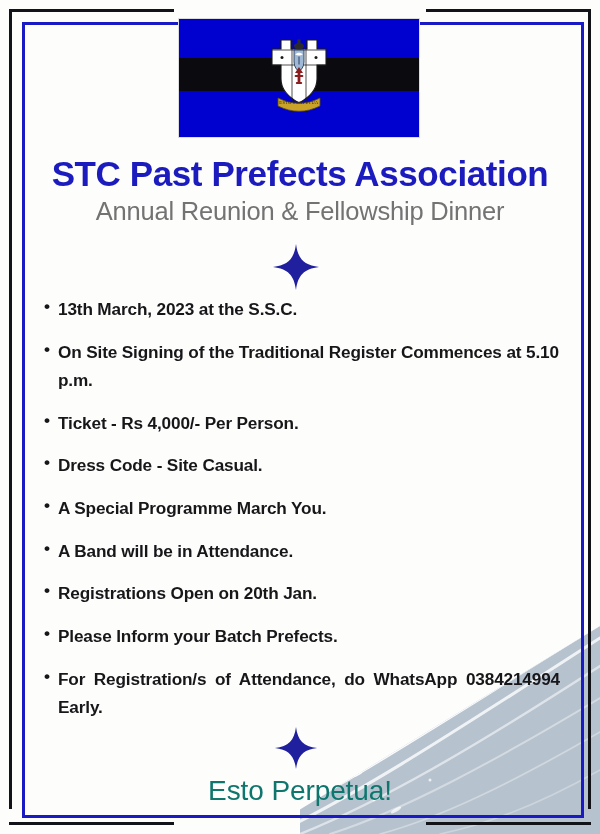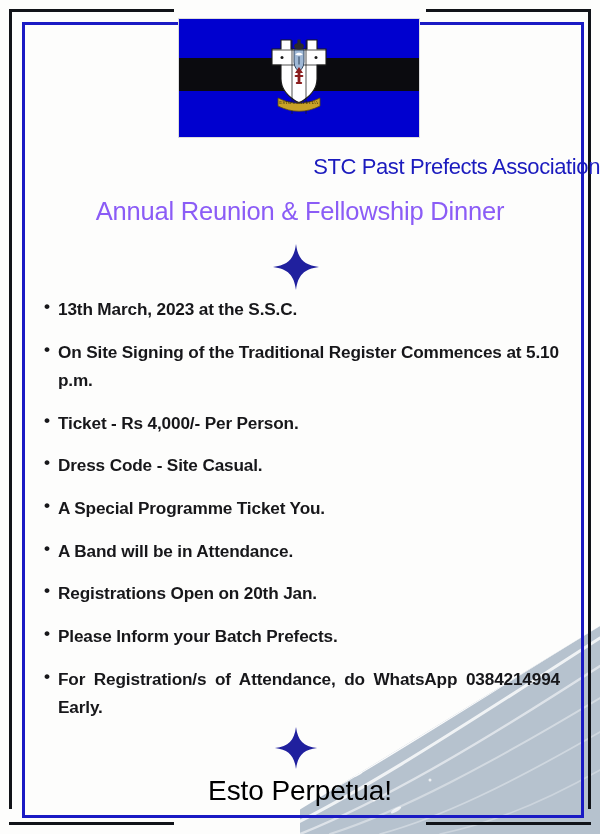--- a/index.html
+++ b/index.html
@@ -107,36 +107,36 @@
     width: 62px;
     height: 84px;
   }
 
   
   .title {
     position: absolute;
     left: 0;
     top: 154px;
     width: 600px;
-    text-align: right;
-    font-size: 22px;
-    font-weight: normal;
+    text-align: center;
+    font-size: 35px;
+    font-weight: bold;
     color: #1b1bbe;
     letter-spacing: -0.4px;
     white-space: nowrap;
   }
   .subtitle {
     position: absolute;
     left: 0;
     top: 197px;
     width: 600px;
     text-align: center;
     font-size: 25.5px;
     font-weight: 400;
-    color: #8b5cf6;
+    color: #737373;
     letter-spacing: -0.2px;
     white-space: nowrap;
   }
 
   
   .sparkle-top {
     position: absolute;
     left: 272px;
     top: 243px;
     width: 48px;
@@ -185,21 +185,21 @@
 
   
   .footer-text {
     position: absolute;
     left: 0;
     top: 775px;
     width: 600px;
     text-align: center;
     font-size: 28px;
     font-weight: 400;
-    color: #000000;
+    color: #0f766e;
     letter-spacing: -0.1px;
   }
 </style>
 </head>
 <body>
 
 <div class="poster">
 
   <div class="brush-wrap">
     <svg width="300" height="230" viewBox="0 0 300 230" xmlns="http://www.w3.org/2000/svg" aria-hidden="true">
@@ -303,21 +303,21 @@
         <span class="bullet-text">Ticket - Rs 4,000/- Per Person.</span>
       </div>
 
       <div class="bullet-row">
         <span class="bullet-dot">•</span>
         <span class="bullet-text">Dress Code - Site Casual.</span>
       </div>
 
       <div class="bullet-row">
         <span class="bullet-dot">•</span>
-        <span class="bullet-text">A Special Programme Ticket You.</span>
+        <span class="bullet-text">A Special Programme March You.</span>
       </div>
 
       <div class="bullet-row">
         <span class="bullet-dot">•</span>
         <span class="bullet-text">A Band will be in Attendance.</span>
       </div>
 
       <div class="bullet-row">
         <span class="bullet-dot">•</span>
         <span class="bullet-text">Registrations Open on 20th Jan.</span>

